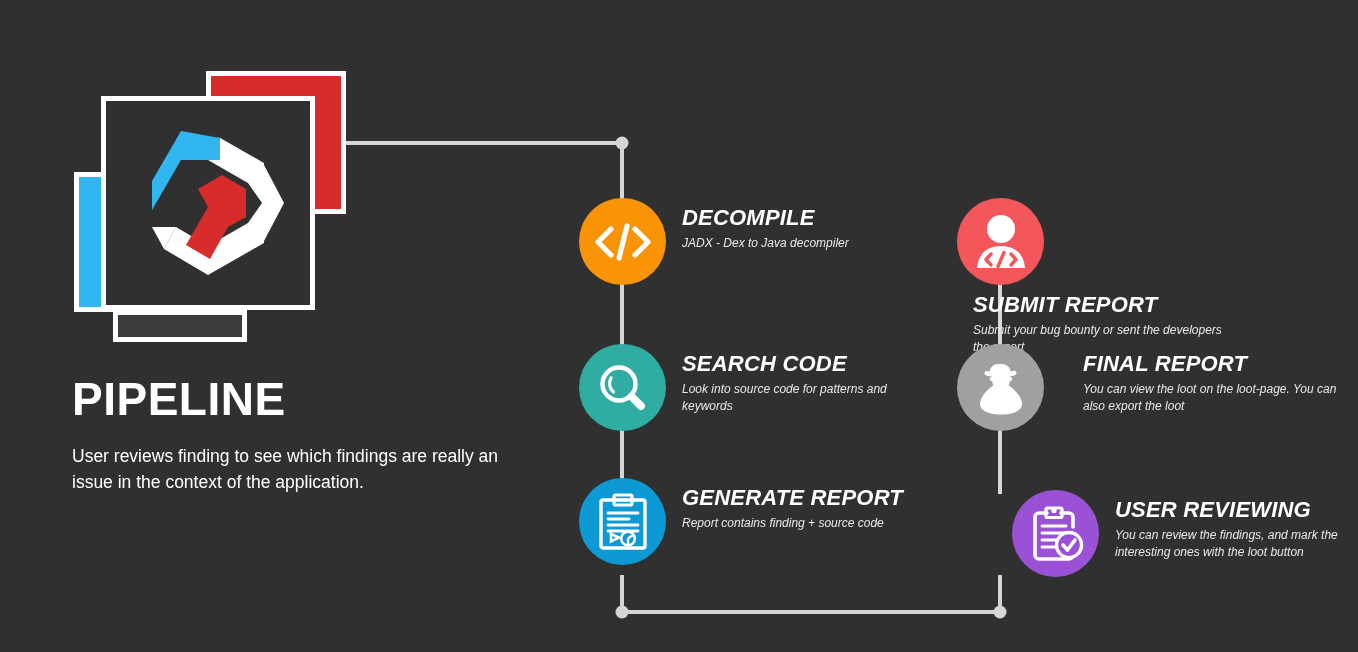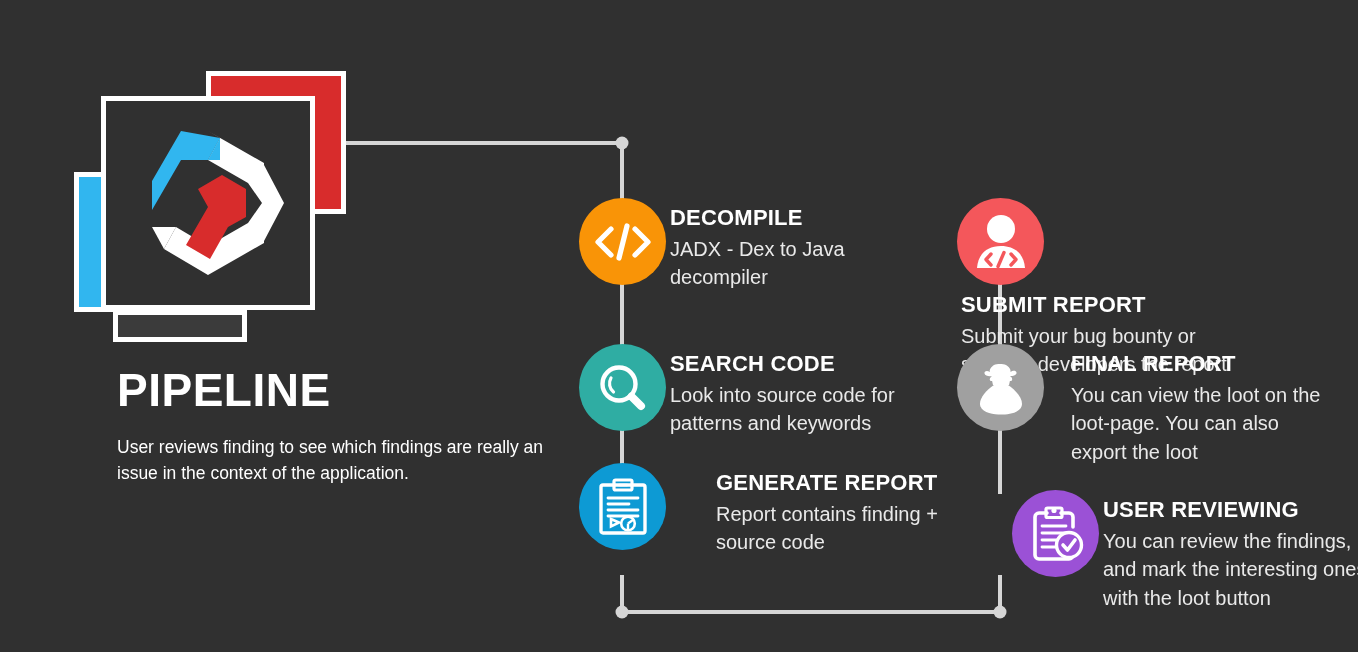--- a/index.html
+++ b/index.html
@@ -58,23 +58,22 @@
     position: absolute;
     left: 50%;
     top: 50%;
     transform: translate(-50%, -50%);
   }
 
   
   #headline-block {
     position: absolute;
     left: 72px;
-    top: 367px;
+    top: 376px;
     width: 470px;
-    margin-left: 45px;
   }
   #page-title {
     color: #ffffff;
     font-size: 46px;
     font-weight: bold;
     letter-spacing: 0.5px;
     line-height: 1;
     margin: 0 0 22px 0;
   }
   #page-subtitle {
@@ -102,43 +101,44 @@
     position: relative;
     width: 87px;
     height: 87px;
     border-radius: 50%;
     flex: 0 0 87px;
     display: flex;
     align-items: center;
     justify-content: center;
   }
   .step-text {
-    margin-left: 4px;
+    margin-left: 16px;
     padding-top: 8px;
+    font-style: italic;
   }
   .step-title {
     color: #ffffff;
     font-size: 22px;
     font-weight: bold;
     letter-spacing: 0.2px;
     line-height: 1.05;
     margin: 0 0 6px 0;
     white-space: nowrap;
   }
   .step-desc {
     color: #e9e9e9;
-    font-size: 20px;
+    font-size: 12px;
     line-height: 1.42;
     margin: 0;
   }
 
   
   #step-decompile       { left: 579px; top: 198px; }
   #step-search-code     { left: 579px; top: 344px; }
-  #step-generate-report { left: 579px; top: 463px; gap: 46px; }
+  #step-generate-report { left: 579px; top: 478px; }
   #step-submit-report   { left: 957px; top: 198px; flex-direction: column; }
   #step-final-report    { left: 957px; top: 344px; gap: 23px; }
   #step-user-reviewing  { left: 1012px; top: 490px; }
 
   #step-decompile .step-text,
   #step-search-code .step-text,
   #step-generate-report .step-text { width: 250px; }
   #step-submit-report .step-text,
   #step-final-report .step-text,
   #step-user-reviewing .step-text { width: 268px; }

